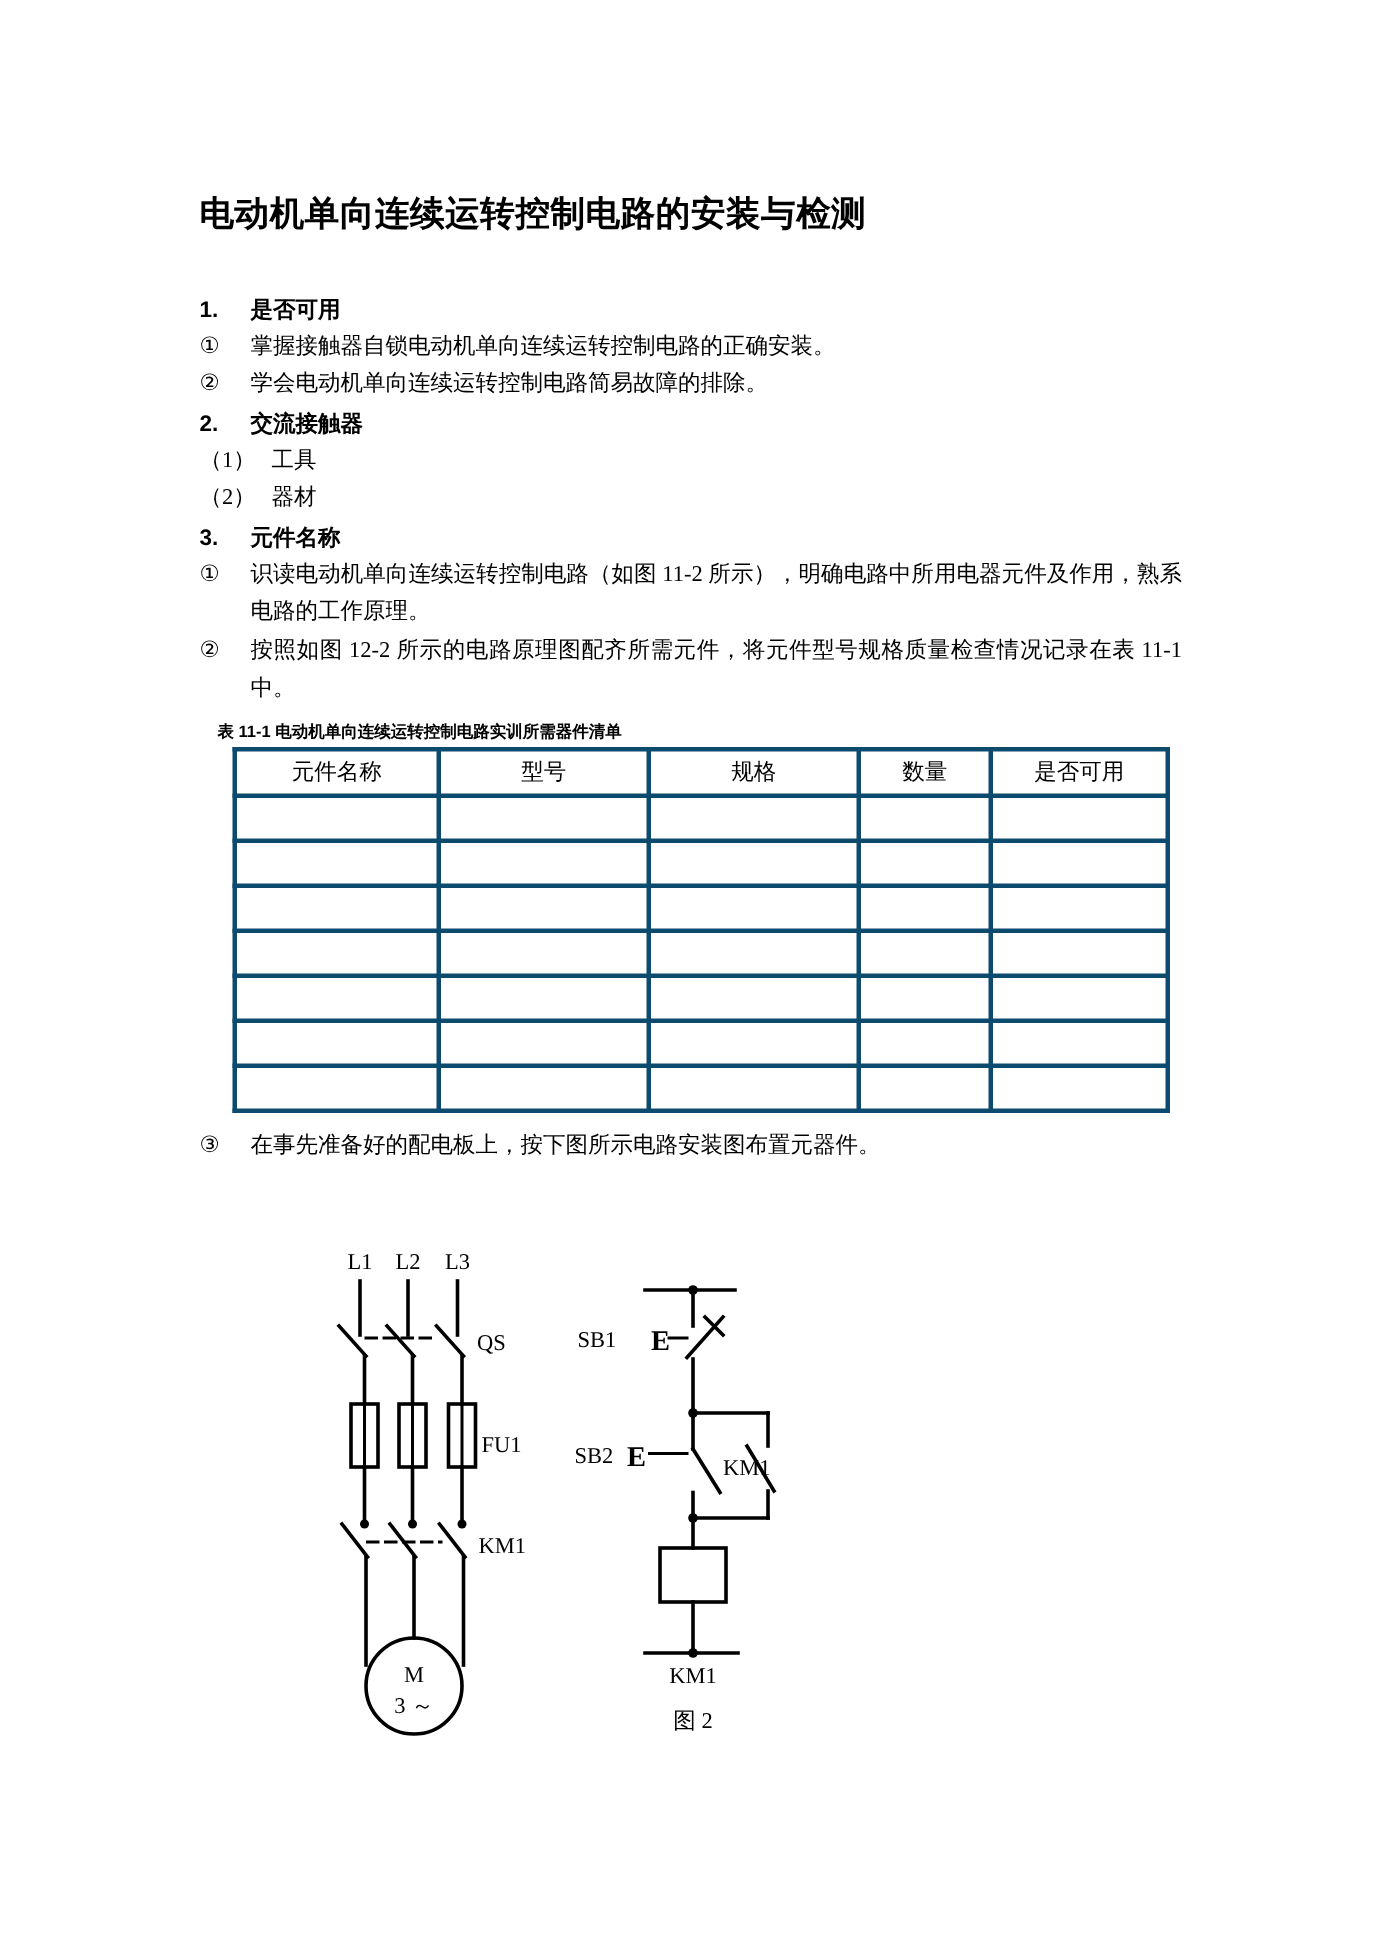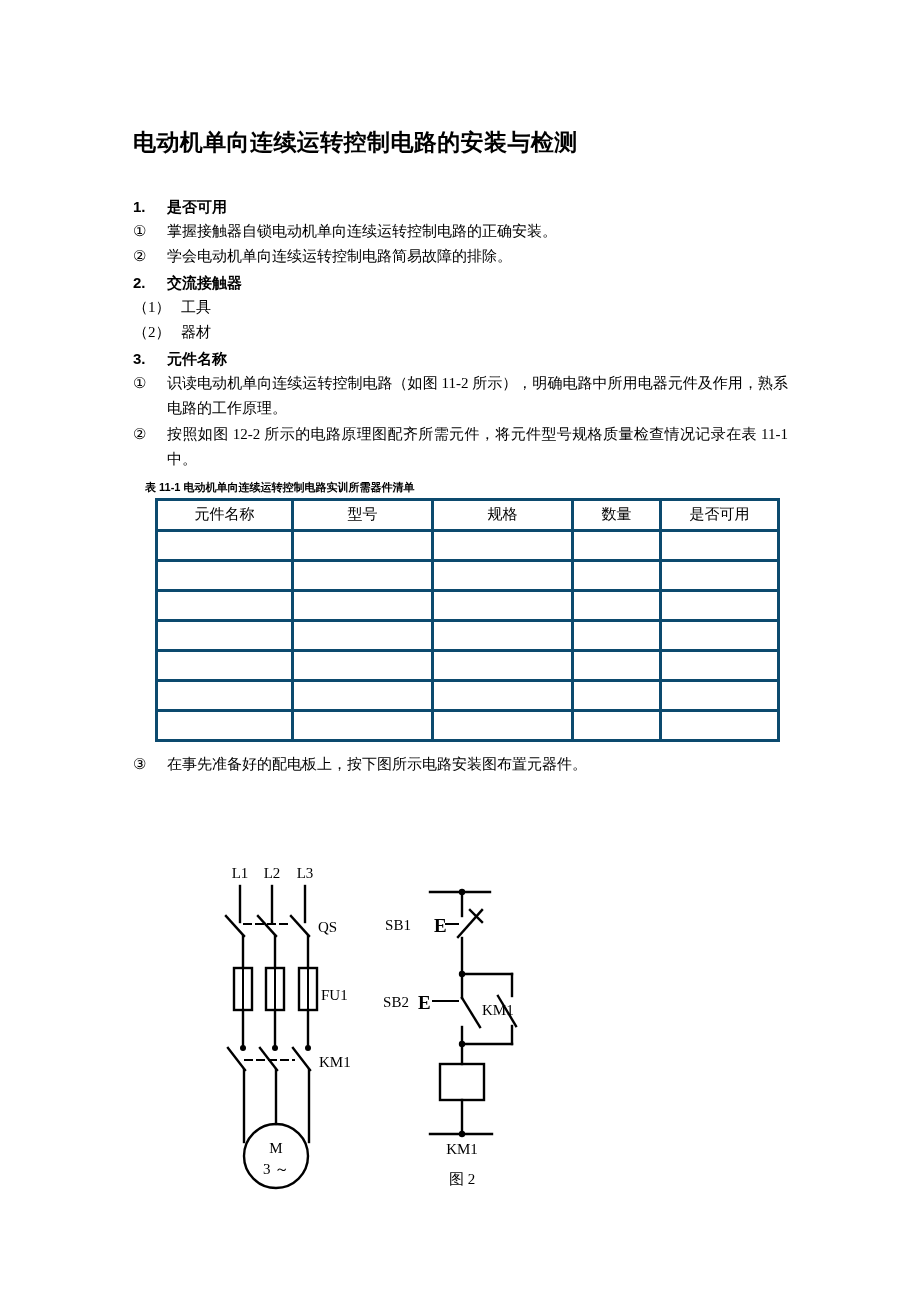--- a/index.html
+++ b/index.html
@@ -108,21 +108,21 @@
   .col3 { width: 140px; }
   .col4 { width: 88px; }
   .col5 { width: 118px; }
 
   .after-table { margin-top: 10px; }
 
   
   .figure-wrap {
     position: absolute;
     left: 200px;
-    top: 852px;
+    top: 820px;
     width: 400px;
     height: 350px;
     text-align: center;
   }
   svg.circuit {
     display: block;
   }
   svg.circuit text {
     font-family: "Liberation Serif", "DejaVu Serif", serif;
     fill: #000;

